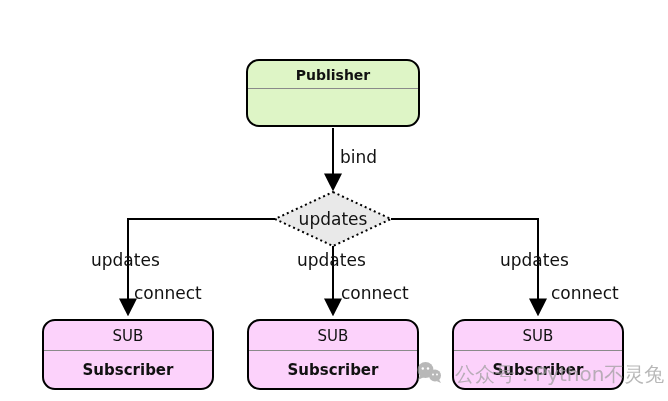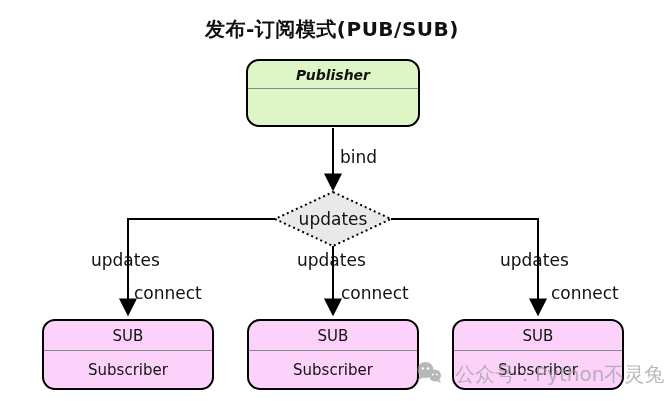--- a/index.html
+++ b/index.html
@@ -37,26 +37,26 @@
     z-index: 2;
   }
   .node .row {
     display: flex;
     align-items: center;
     justify-content: center;
     color: #111111;
   }
   .node .row.top { border-bottom: 1px solid #8a8a8a; }
   .node .row.bot { flex: 1; }
-  .publisher { left: 246px; top: 59px; width: 174px; height: 68px; font-style: italic; }
+  .publisher { left: 246px; top: 59px; width: 174px; height: 68px; }
   .publisher .row.top { height: 27px; font-size: 14px; font-weight: 700; }
   .publisher .row.bot { font-size: 15px; }
   .subscriber { top: 319px; width: 172px; height: 71px; }
   .subscriber .row.top { height: 29px; font-size: 15px; }
-  .subscriber .row.bot { font-size: 15px; font-weight: 400; }
+  .subscriber .row.bot { font-size: 15px; font-weight: 700; }
   .sub-1 { left: 42px; }
   .sub-2 { left: 247px; }
   .sub-3 { left: 452px; }
   .edge-label {
     position: absolute;
     font-size: 17px;
     color: #111111;
     z-index: 3;
     white-space: nowrap;
   }
@@ -91,21 +91,20 @@
     font-size: 20px;
     color: #9e9e9e;
     white-space: nowrap;
   }
 </style>
 </head>
 <body>
 
 <div class="canvas">
 
-  <div class="title">发布-订阅模式(PUB/SUB)</div>
 
   <svg class="connectors" width="668" height="401" viewBox="0 0 668 401">
     <defs>
       <marker id="arrow" viewBox="0 0 10 10" refX="7" refY="5" markerWidth="9" markerHeight="9" orient="auto-start-reverse">
         <path d="M0,0 L10,5 L0,10 Z" fill="#000000"></path>
       </marker>
     </defs>
     <path d="M333,128 L333,186" stroke="#000000" stroke-width="2" fill="none" marker-end="url(#arrow)"></path>
     <path d="M275,219 L128,219 L128,311" stroke="#000000" stroke-width="2" fill="none" marker-end="url(#arrow)"></path>
     <path d="M333,246 L333,311" stroke="#000000" stroke-width="2" fill="none" marker-end="url(#arrow)"></path>

